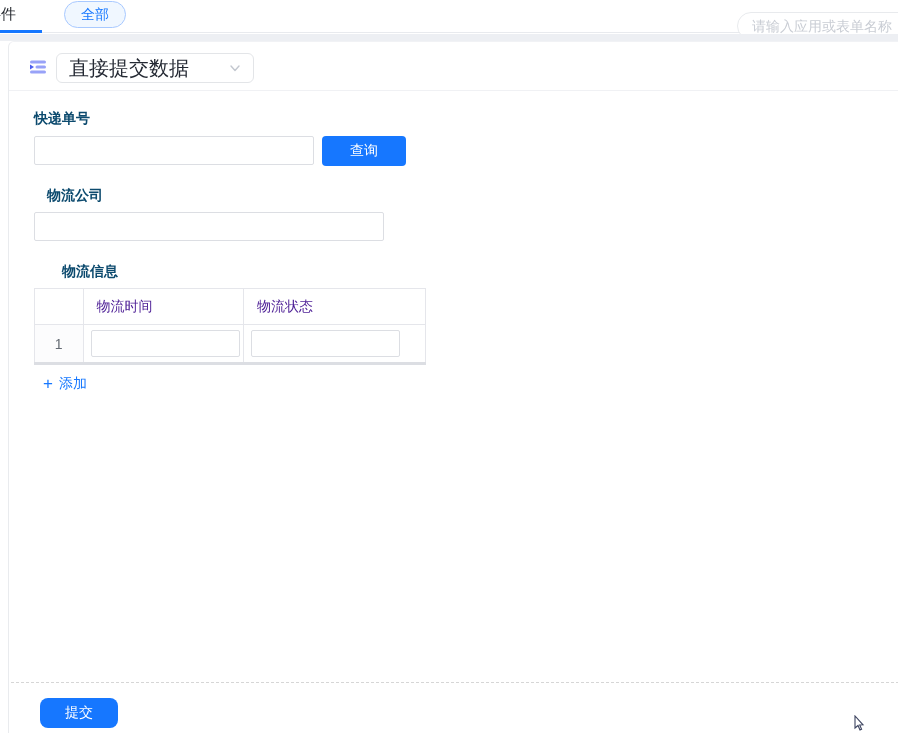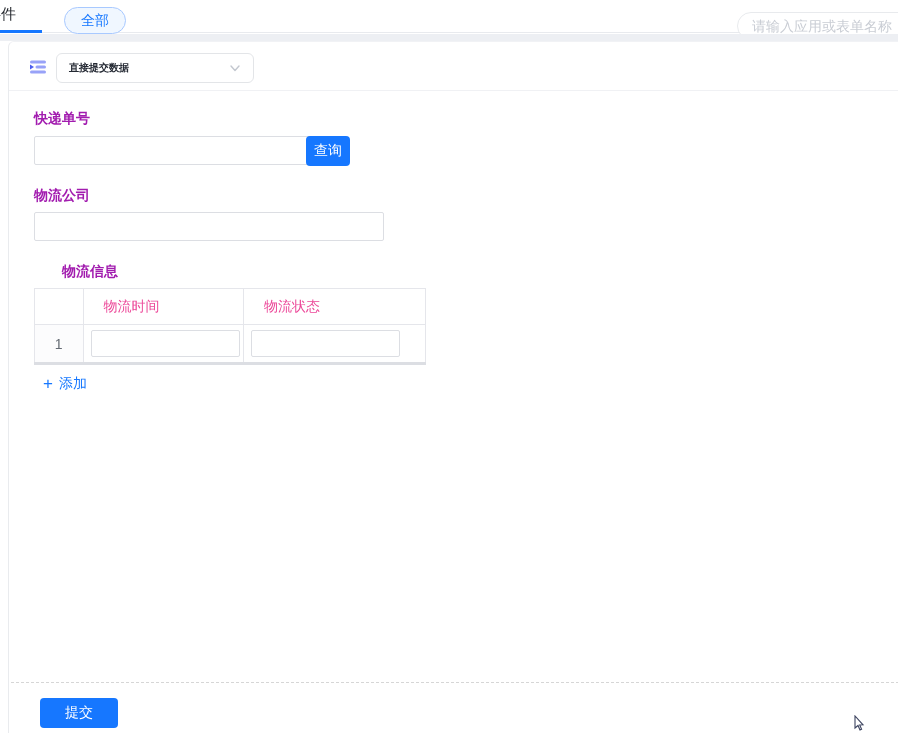--- a/index.html
+++ b/index.html
@@ -9,21 +9,21 @@
     background:#ffffff; color:#1f2329; overflow:hidden; position:relative;
   }
   .stage { position:absolute; left:0; top:0; width:898px; height:733px; overflow:hidden; }
 
   
   .topbar { position:absolute; left:0; top:0; width:898px; height:33px; background:#ffffff;
             border-bottom:1px solid #e8eaee; }
   .tab-clip { position:absolute; left:0; top:5px; width:40px; height:22px; overflow:hidden; }
   .tab-label { display:inline-block; margin-left:-14px; font-size:15px; color:#1f2329; white-space:nowrap; }
   .tab-underline { position:absolute; left:0; top:30px; width:42px; height:3px; background:#1677ff; }
-  .filter-pill { position:absolute; left:64px; top:7px; width:62px; height:27px;
+  .filter-pill { position:absolute; left:64px; top:1px; width:62px; height:27px;
                  border:1px solid #a8c9ff; background:#f0f7ff; color:#1677ff;
                  border-radius:14px; font-size:14px; display:flex; align-items:center; justify-content:center;
                  cursor:pointer; }
   .search-clip { position:absolute; left:737px; top:12px; width:161px; height:30px; overflow:hidden; }
   .search-pill { width:210px; height:28px; border:1px solid #e8eaed; border-radius:14px;
                  background:#ffffff; padding:0 14px; font-size:14px; color:#3a3f47; outline:none;
                  font-family:"Liberation Sans","DejaVu Sans",sans-serif; }
   .search-pill::placeholder { color:#c9cdd4; }
 
   
@@ -32,57 +32,57 @@
   
   .card { position:absolute; left:8px; top:41px; width:890px; height:692px; background:#ffffff;
           border-left:1px solid #e9ebee; border-top:1px solid #f1f2f5; border-top-left-radius:6px; }
 
   
   .tool-row { position:absolute; left:0; top:0; width:890px; height:49px; border-bottom:1px solid #f0f1f4; }
   .collapse-icon { position:absolute; left:19px; top:15px; width:20px; height:20px; cursor:pointer; }
   .dropdown { position:absolute; left:47px; top:11px; width:198px; height:30px;
               border:1px solid #e3e5e8; border-radius:6px; background:#fff;
               display:flex; align-items:center; padding:0 12px; cursor:pointer; }
-  .dropdown-text { font-size:10px; color:#242933; flex:1;font-weight:bold; }
+  .dropdown-text { font-size:20px; color:#242933; flex:1; }
   .chevron { width:12px; height:12px; }
 
   
-  .field-label { position:absolute; font-size:14px; font-weight:bold; color:#a21caf;text-align:right; }
+  .field-label { position:absolute; font-size:14px; font-weight:bold; color:#0c4a6e;text-align:right; }
   .text-input { position:absolute; border:1px solid #dcdee3; border-radius:2px; background:#fff;
                 height:29px; padding:0 8px; font-size:14px; color:#1f2329; outline:none;
                 font-family:"Liberation Sans","DejaVu Sans",sans-serif; }
   .btn { border:none; border-radius:4px; background:#1677ff; color:#ffffff; font-size:14px;
          display:flex; align-items:center; justify-content:center; cursor:pointer;
          font-family:"Liberation Sans","DejaVu Sans",sans-serif; }
-  .query-btn { position:absolute; left:297px; top:94px; width:44px; height:30px; }
+  .query-btn { position:absolute; left:313px; top:94px; width:84px; height:30px; }
 
   
   .info-table { position:absolute; left:25px; top:246px; width:392px;
                 border:1px solid #e5e6eb; border-bottom:3px solid #dcdee3; border-collapse:collapse; }
   .info-table .hrow { height:36px; }
   .info-table .drow { height:39px; }
   .info-table td, .info-table th { border:1px solid #e5e6eb; font-weight:normal; }
   .col-idx { width:66px; }
   .col-time { width:162px; }
   .col-status { width:193px; }
-  .th-cell { text-align:left; padding-left:20px; font-size:14px; color:#ec4899; }
+  .th-cell { text-align:left; padding-left:13px; font-size:14px; color:#4c1d95; }
   .idx-cell { text-align:center; font-size:14px; color:#646a73; background:#fcfcfd; }
   .cell-input { width:149px; height:27px; border:1px solid #dcdee3; border-radius:2px; margin:0 0 0 7px;
                 display:block; outline:none; font-size:13px; padding:0 6px;
                 font-family:"Liberation Sans","DejaVu Sans",sans-serif; }
 
   
   .add-link { position:absolute; left:34px; top:333px; display:flex; align-items:center; gap:6px;
               color:#1677ff; font-size:14px; cursor:pointer; }
   .plus { font-size:17px; line-height:16px; }
 
   
   .dash-divider { position:absolute; left:2px; top:640px; width:888px; height:0;
                   border-top:1px dashed #d6d6d6; }
-  .submit-btn { position:absolute; left:31px; top:656px; width:78px; height:30px; }
+  .submit-btn { position:absolute; left:31px; top:656px; width:78px; height:30px;border-radius:8px; }
 
   
   .cursor { position:absolute; left:852px; top:715px; width:14px; height:17px; }
 </style>
 </head>
 <body>
 
 <div class="stage">
 
   <div class="topbar">
@@ -114,21 +114,21 @@
         <svg class="chevron" viewBox="0 0 12 12">
           <polyline points="2,4 6,8.5 10,4" fill="none" stroke="#c3c7cf" stroke-width="1.4" stroke-linecap="round" stroke-linejoin="round"></polyline>
         </svg>
       </div>
     </div>
 
     <div class="field-label" style="left:25px; top:68px;">快递单号</div>
     <input class="text-input" style="left: 25px; top: 94px; width: 280px;" type="text">
     <button class="btn query-btn">查询</button>
 
-    <div class="field-label" style="left:25px; top:145px;">物流公司</div>
+    <div class="field-label" style="left:38px; top:145px;">物流公司</div>
     <input class="text-input" style="left: 25px; top: 170px; width: 350px;" type="text">
 
     <div class="field-label" style="left:25px; top:221px;margin-left:28px;">物流信息</div>
     <table class="info-table">
       <tbody>
           <tr class="hrow">
         <th class="col-idx"></th>
         <th class="col-time th-cell">物流时间</th>
         <th class="col-status th-cell">物流状态</th>
       </tr>

